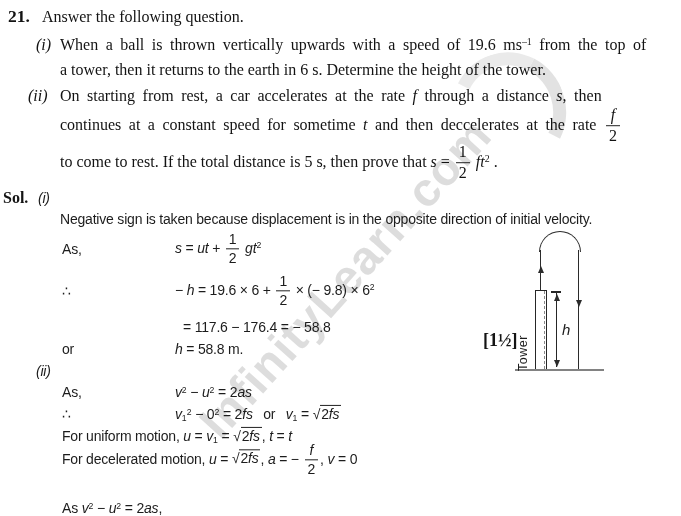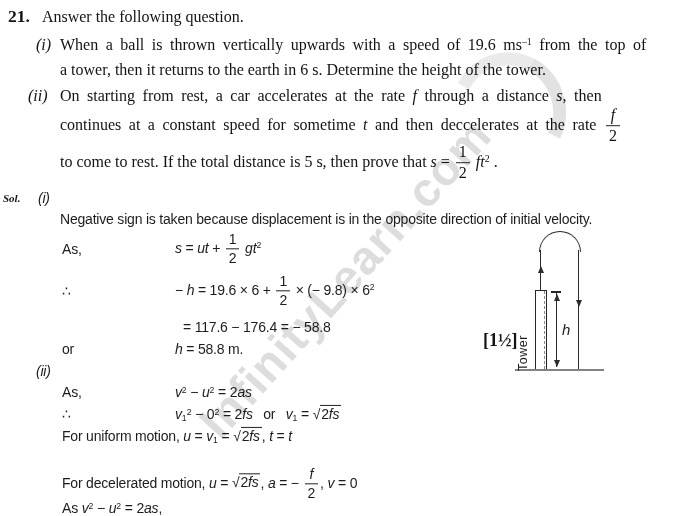--- a/index.html
+++ b/index.html
@@ -15,42 +15,42 @@
     border-top:13px solid rgba(190,190,190,0.32);border-radius:50%;
     transform:rotate(-18deg);}
   
   .row{position:absolute;left:0;width:545px;height:24px;z-index:2;}
   .row.h40{height:40px;}
   .at{position:absolute;top:50%;transform:translateY(-50%);white-space:nowrap;}
   .q{font-family:"Liberation Serif",serif;font-size:16px;color:#131313;}
   .q.just{word-spacing:3.5px;}
   .s{font-family:"Liberation Sans",sans-serif;font-size:14px;letter-spacing:-0.2px;color:#1c1c1c;}
   .qnum{font-weight:bold;font-size:17.5px;}
-  .soll{font-family:"Liberation Serif",serif;font-weight:bold;font-style:italic;font-size:11px;}
+  .soll{font-family:"Liberation Serif",serif;font-weight:bold;font-size:16px;}
   .pm{font-style:italic;}
   i{font-style:italic;}
   sup{font-size:0.62em;vertical-align:0.5em;letter-spacing:0;}
   sub{font-size:0.62em;vertical-align:-0.25em;letter-spacing:0;}
   
   .frac{display:inline-flex;flex-direction:column;align-items:center;vertical-align:middle;
         line-height:1.05;margin:0 2px;}
   .frac .num{padding:0 3px 1.5px;}
   .frac .den{border-top:1.3px solid #222;padding:1.5px 3px 0;}
   
   .sqrt{display:inline-block;white-space:nowrap;}
   .rsign{display:inline-block;}
   .rad{display:inline-block;border-top:1.2px solid #222;padding:0 2px 0 1px;}
   
   .x3{left:3px}.x8{left:8px}.x28{left:28px}.x36{left:36px}.x38{left:38px}
   .x57{left:57px}.x60{left:60px}.x62{left:62px}.x175{left:175px}.x183{left:183px}
   
   .l1{top:4px}.l2{top:33px}.l3{top:58px}.l4{top:84px}.l5{top:106px}.l6{top:143px}
   .l7{top:186px}.l8{top:207px}.l9{top:229px}.l10{top:271px}.l11{top:315px}
   .l12{top:337px}.l13{top:359px}.l14{top:380px}.l15{top:402px}.l16{top:424px}
-  .l17{top:445px}.l18{top:464px}.l19{top:496px}
+  .l17{top:445px}.l18{top:440px}.l19{top:496px}
   .gap{display:inline-block;width:12px;}
   
   .dg{position:absolute;z-index:3;}
   .arc{left:539px;top:231px;width:40px;height:20px;border:1.4px solid #2b2b2b;
        border-bottom:none;border-radius:21px 21px 0 0;}
   .lineup{left:540px;top:250px;width:1.4px;height:40px;background:#2b2b2b;}
   .linedown{left:578px;top:250px;width:1.4px;height:120px;background:#2b2b2b;}
   .tri{width:0;height:0;}
   .tri.up{border-left:3.5px solid transparent;border-right:3.5px solid transparent;
           border-bottom:7px solid #2b2b2b;}

